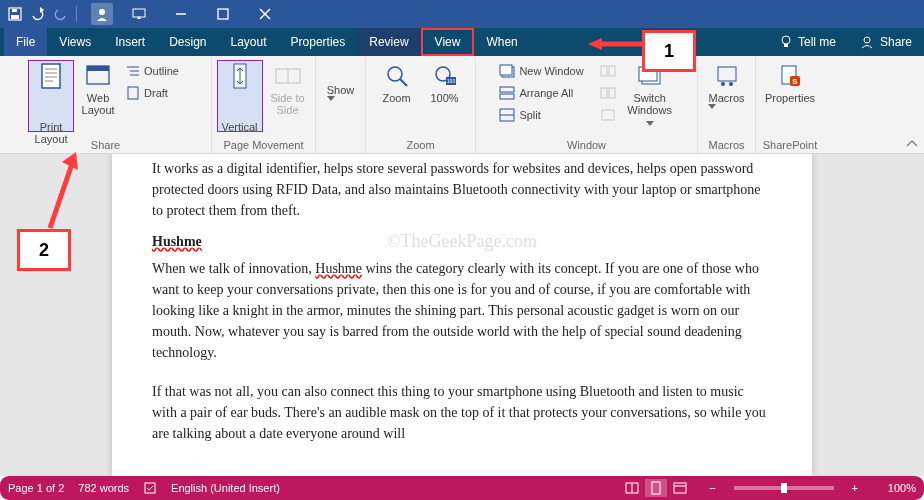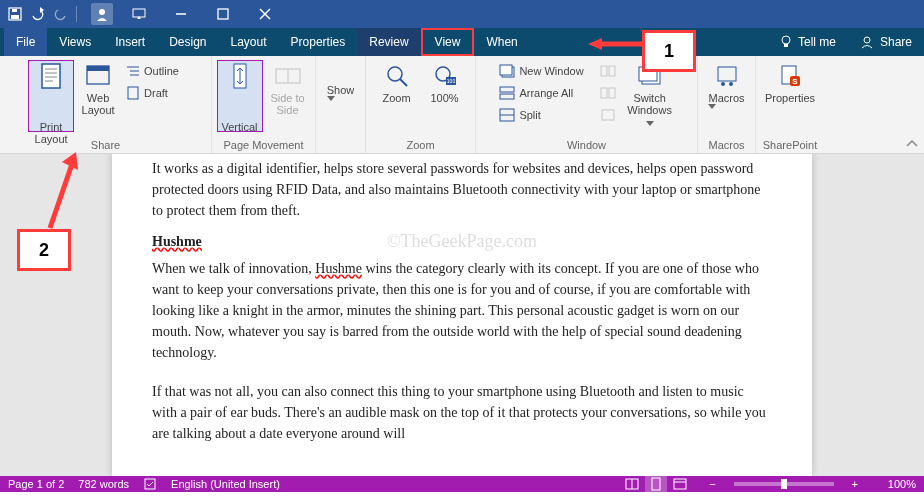--- a/index.html
+++ b/index.html
@@ -39,21 +39,21 @@
   
   
   .doc-area { background: #e6e6e6; height: calc(500px - 28px - 28px - 98px - 24px); display:flex; justify-content:center; overflow:hidden; position:relative; }
   .page { background: #fff; width: 700px; margin-top: -2px; box-shadow: 0 0 8px rgba(0,0,0,0.2); padding: 0 40px; font-family: Georgia, "Times New Roman", serif; font-size: 14px; line-height: 1.5; color: #222; position:relative; }
   .page p { margin: 6px 0; font-family: Liberation Serif, serif; }
   .page .heading { font-weight: bold; text-decoration: underline; text-decoration-color: red; text-decoration-style: wavy; margin-top: 10px; }
   .underline-red { text-decoration: underline; text-decoration-color: red; text-decoration-style: wavy; }
   .watermark { position:absolute; top: 76px; left: 50%; transform: translateX(-50%); color: rgba(120,120,120,0.25); font-size: 18px; font-family: Liberation Serif, serif; pointer-events:none; }
   
   
-  .statusbar { background: #a21caf; height: 16px; color:#fff; display:flex; align-items:center; font-size:11px; padding: 0 8px; gap: 14px; }
+  .statusbar { background: #be185d; height: 24px; color:#fff; display:flex; align-items:center; font-size:11px; padding: 0 8px; gap: 14px; border-radius: 9px; }
   .statusbar .spacer { flex:1; }
   .view-switch { display:flex; align-items:center; gap:2px; }
   .view-switch .vbtn { width:22px; height:18px; display:flex; align-items:center; justify-content:center; }
   .view-switch .vbtn.active { background: rgba(255,255,255,0.25); }
   .zoom-slider { width:100px; height:4px; background: rgba(255,255,255,0.4); position:relative; }
   .zoom-slider .thumb { position:absolute; left:50%; top:-3px; width:6px; height:10px; background:#fff; transform:translateX(-50%); }
   
   
   .callout { position:absolute; background:#fff; border:3px solid #ff3b3b; width:54px; height:42px; display:flex; align-items:center; justify-content:center; font-size:18px; font-weight:bold; z-index:50; font-family:Arial,sans-serif; }
   .arrow { position:absolute; z-index:49; }

